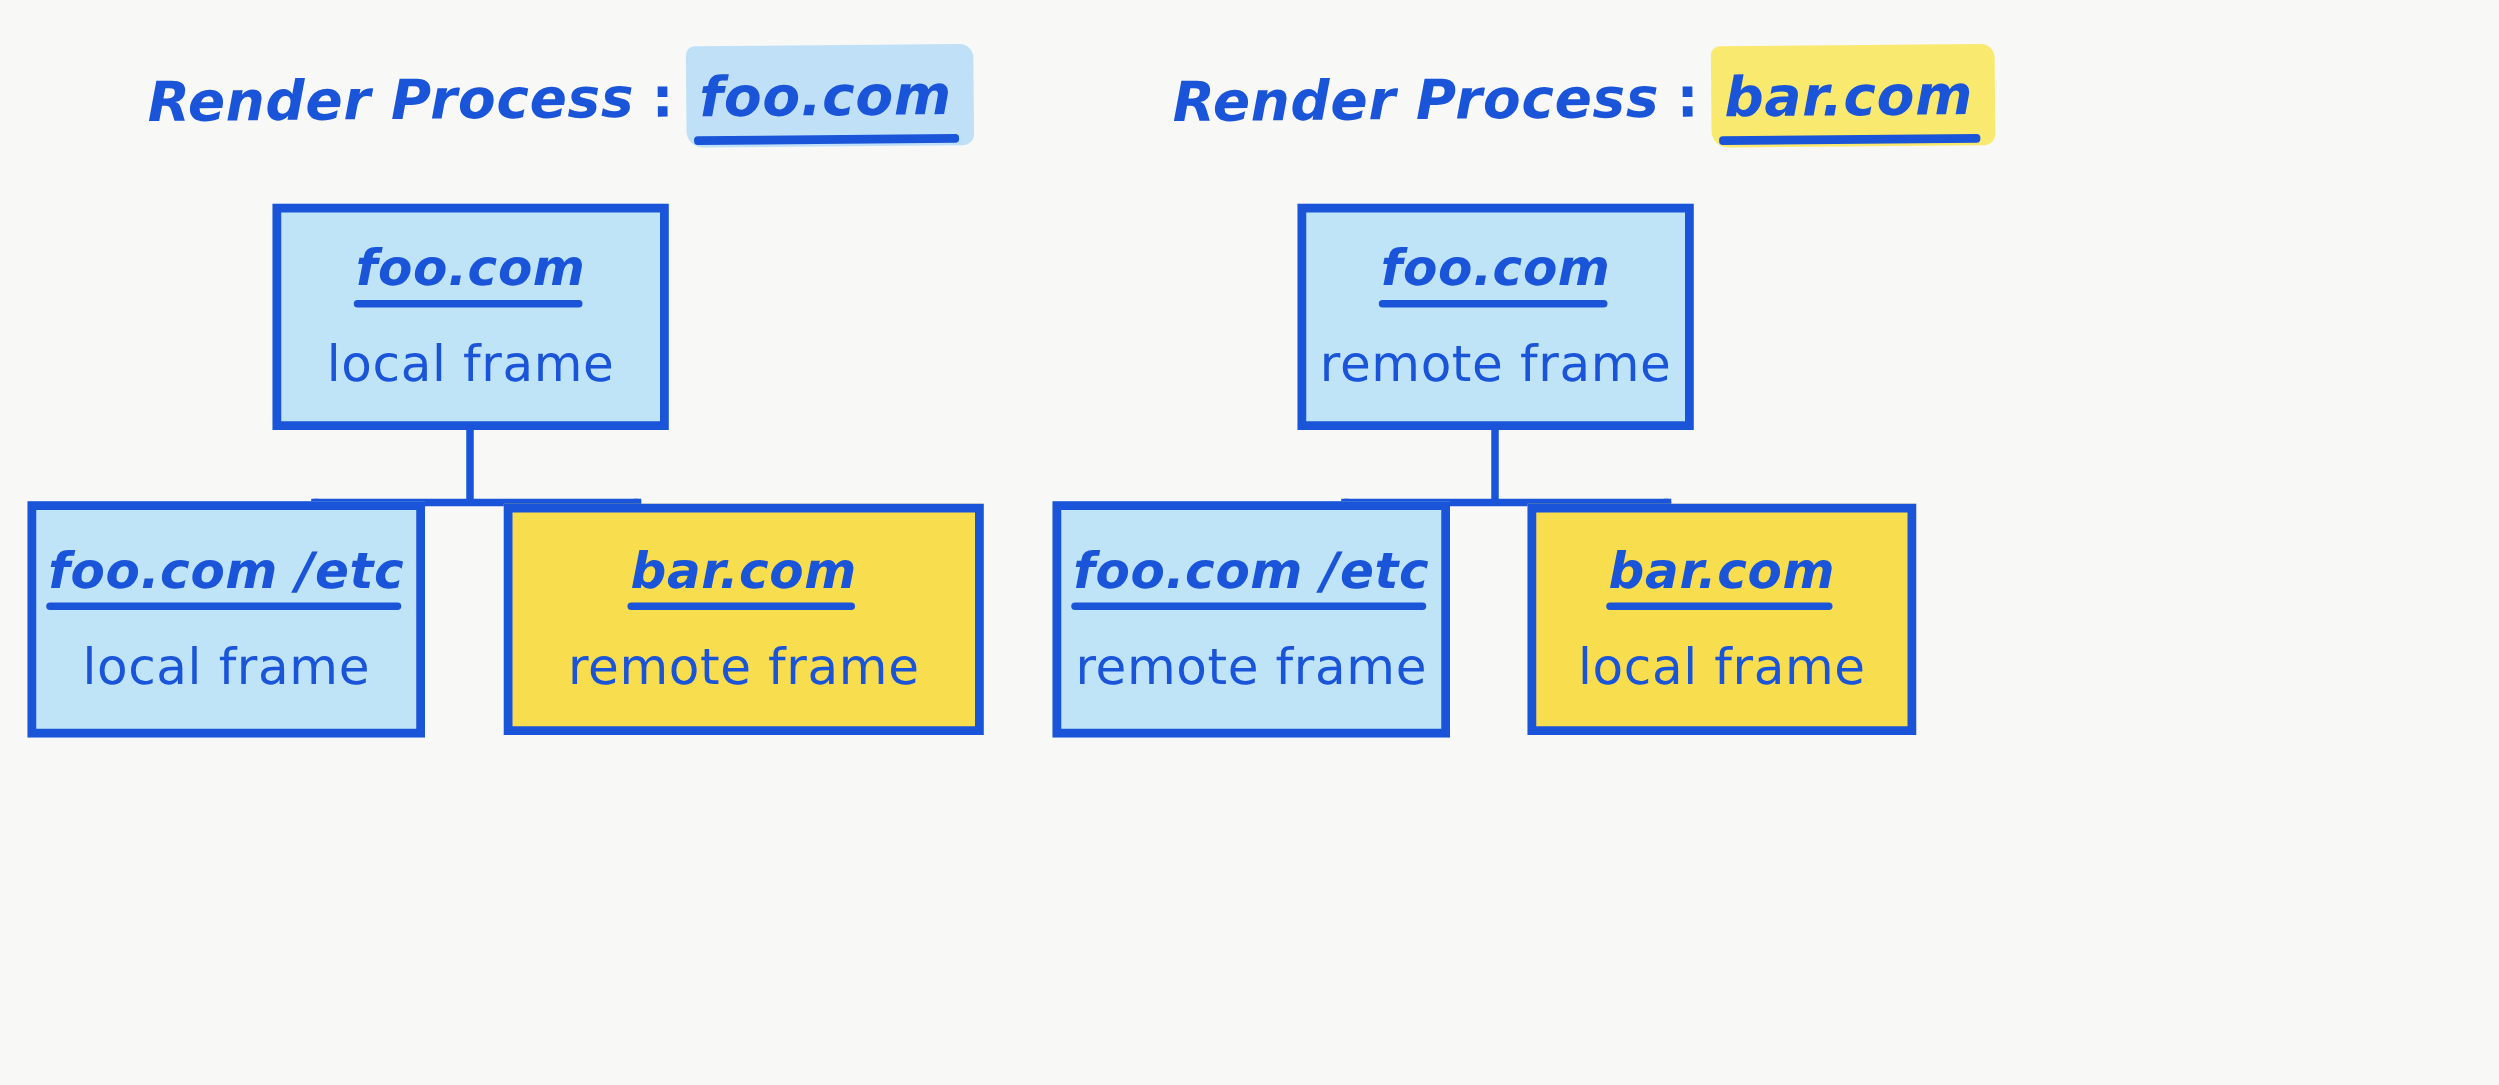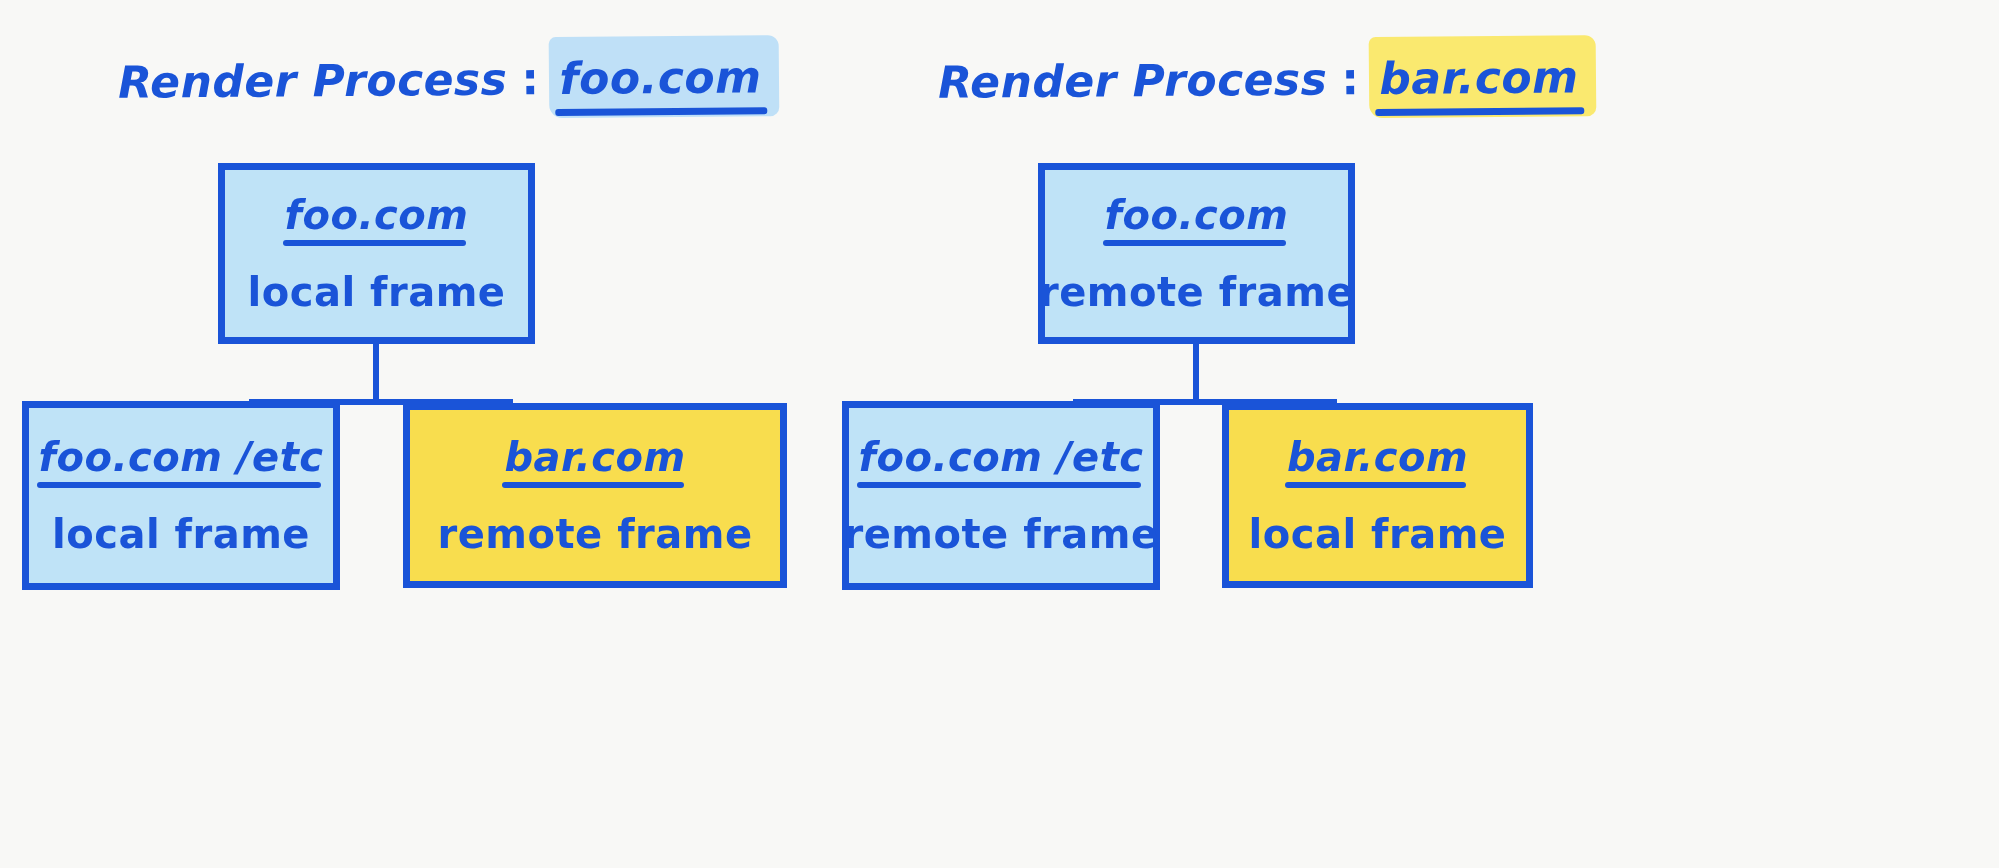--- a/index.html
+++ b/index.html
@@ -105,21 +105,21 @@
     left: -2px;
     right: 2px;
     bottom: -4px;
     height: 6px;
     background: #1a54d8;
     border-radius: 3px;
   }
   .node-kind {
     margin-top: 27px;
     font-family: "DejaVu Sans", sans-serif;
-    font-weight: bold;
+    font-weight: normal;
     font-size: 40px;
     letter-spacing: 0.5px;
     white-space: nowrap;
   }
 
   
   .conn {
     position: absolute;
     background: #1a54d8;
     z-index: 1;

